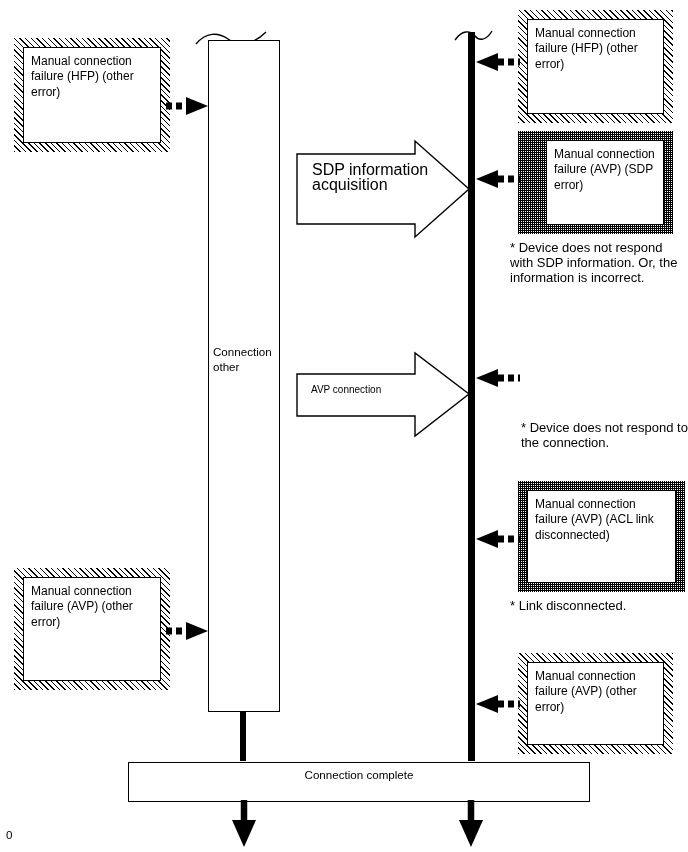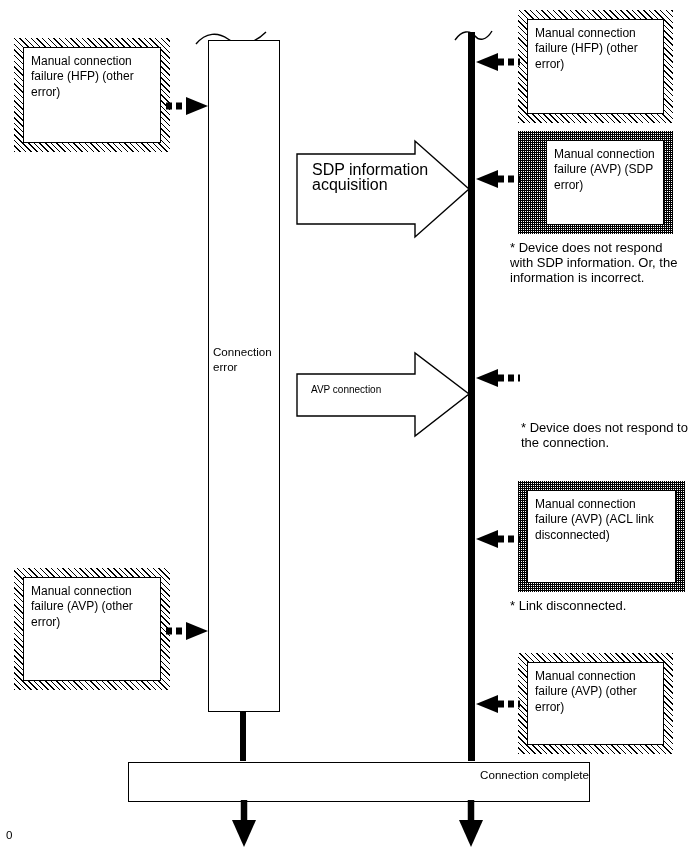--- a/index.html
+++ b/index.html
@@ -51,21 +51,21 @@
     line-height: 15.4px;
     color: #000;
   }
 
   
   .plain-box {
     border: 1.3px solid #000;
     background: #fff;
     display: flex;
     align-items: flex-start;
-    justify-content: flex-end;
+    justify-content: center;
     padding-top: 5px;
     font-size: 11.6px;
   }
 
   
   .activation {
     border: 1.3px solid #000;
     background: #fff;
   }
   .activation-label {
@@ -93,21 +93,21 @@
 </style>
 </head>
 <body>
 
 <div id="canvas">
 
   <svg class="abs" style="left:192px; top:26px; width:100px; height:22px;">
     <path d="M 4,18 C 14,6 26,6 36,13 C 46,20 60,20 74,6" fill="none" stroke="#000" stroke-width="1.4"></path>
   </svg>
   <div class="abs activation" style="left:208px; top:40px; width:72px; height:672px;"></div>
-  <div class="activation-label" style="left:213px; top:345px; width:64px;">Connection error</div>
+  <div class="activation-label" style="left:213px; top:345px; width:64px;">Connection other</div>
 
   <div class="abs stem-thick" style="left:240px; top:711px; width:6px; height:50px;"></div>
 
   <svg class="abs" style="left:450px; top:26px; width:60px; height:22px;">
     <path d="M 5,14 C 12,4 20,4 25,10 C 29,15 36,15 42,5" fill="none" stroke="#000" stroke-width="1.4"></path>
   </svg>
   <div class="abs lifeline-thick" style="left:468px; top:32px; width:6.5px; height:729px;"></div>
 
   <div class="abs frame-hatch" style="left:14px; top:38px; width:156px; height:114px;">
     <div class="frame-inner">Manual connection failure (HFP) (other error)</div>

